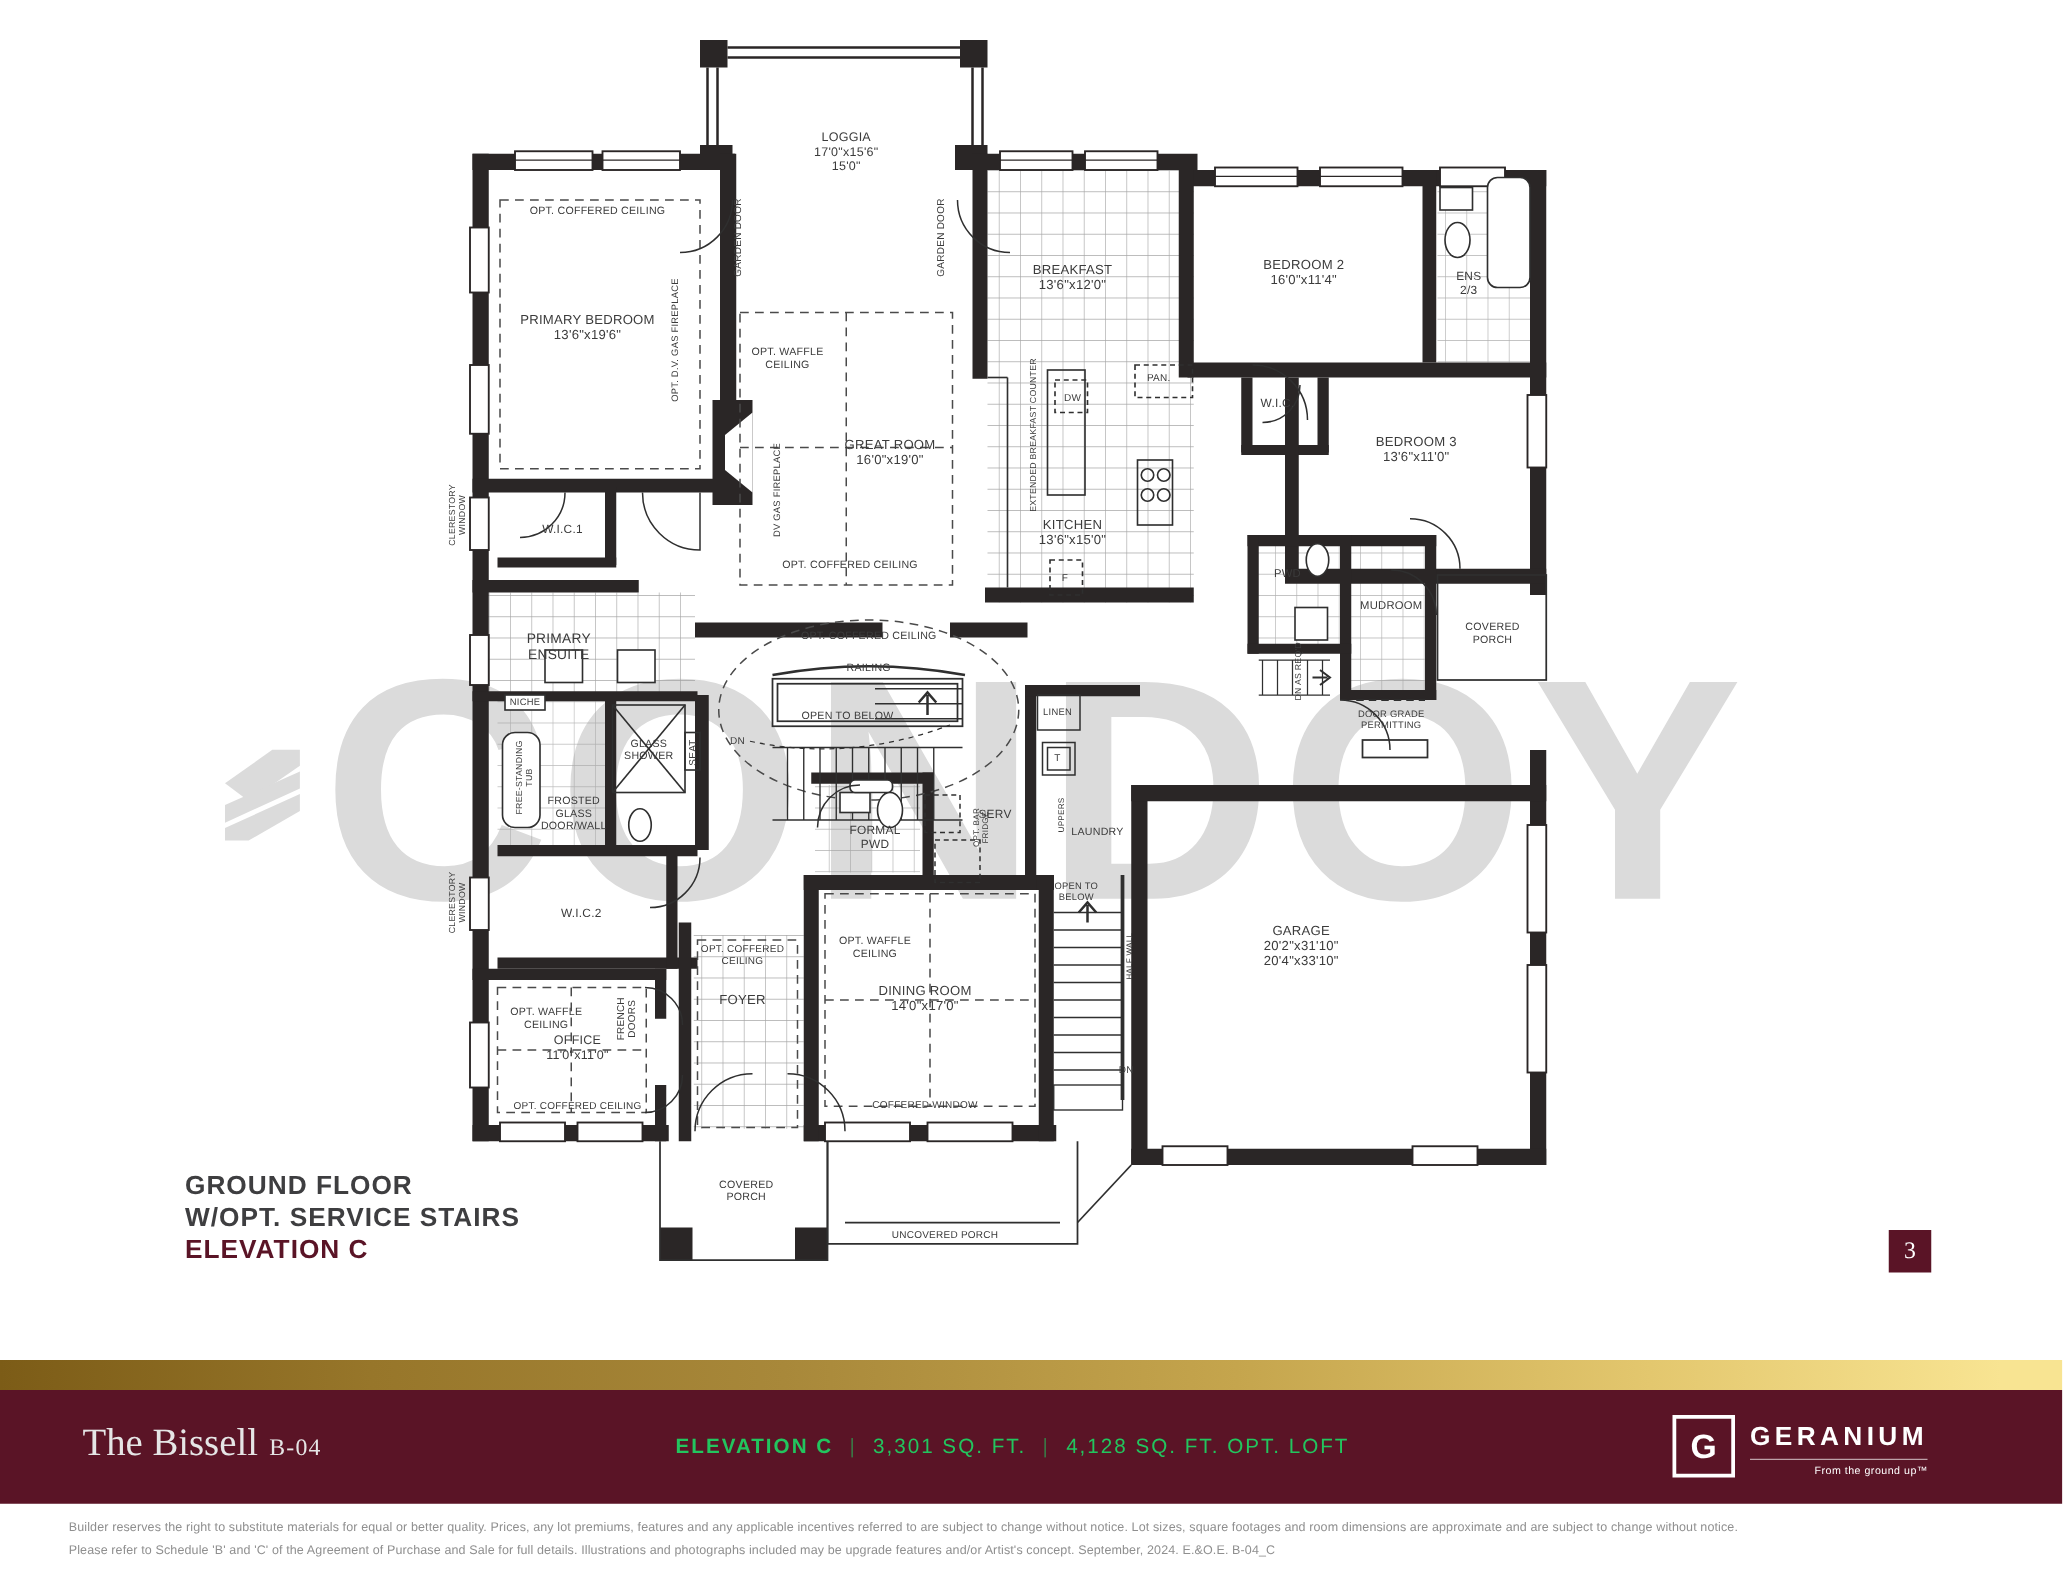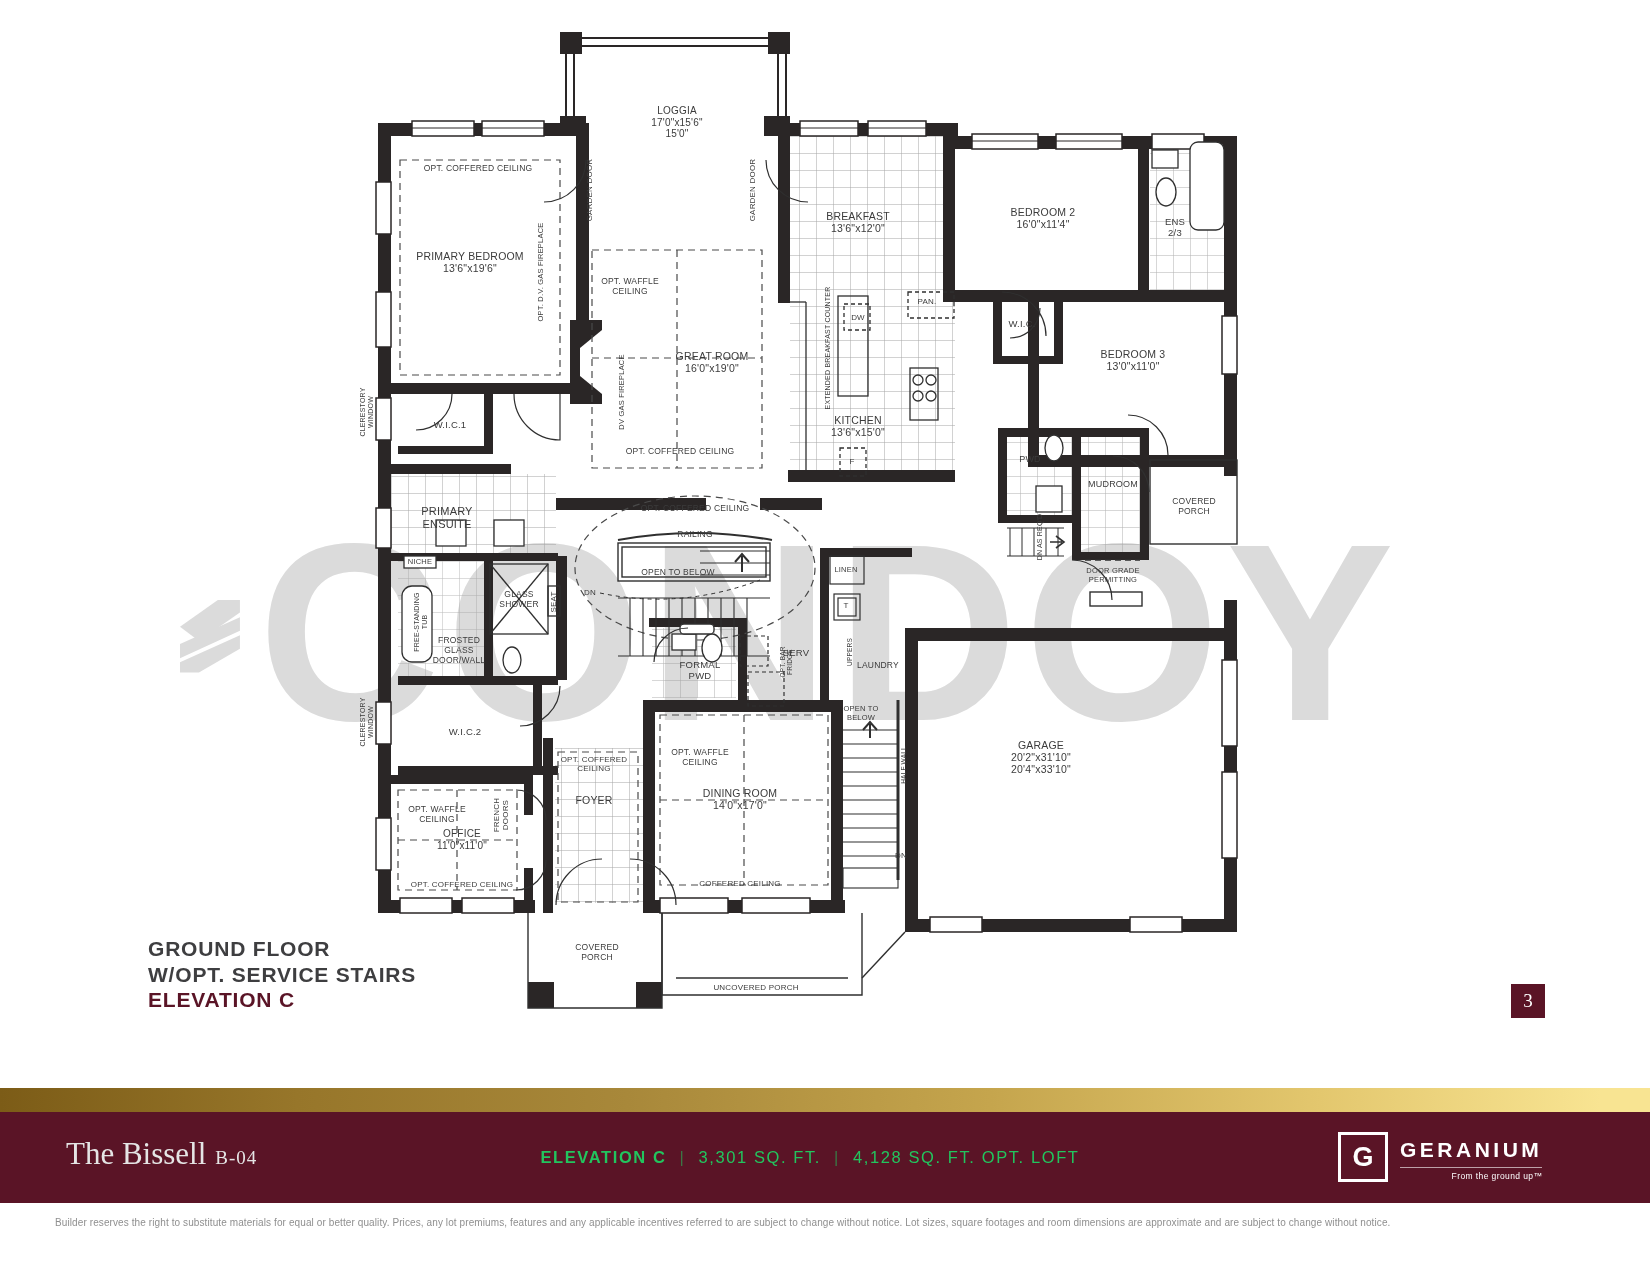--- a/index.html
+++ b/index.html
@@ -385,21 +385,21 @@
       <div class="plan-label" style="left: 927px; top: 302px; font-size: 8px; transform: translate(-50%, -50%);">PAN.</div>
       <div class="plan-label" style="left: 858px; top: 426px; font-size: 10.5px; transform: translate(-50%, -50%);">KITCHEN
 13'6"x15'0"</div>
       <div class="plan-label" style="left: 852px; top: 462px; font-size: 8px; transform: translate(-50%, -50%);">F</div>
       <div class="plan-label" style="left: 1043px; top: 218px; font-size: 10.5px; transform: translate(-50%, -50%);">BEDROOM 2
 16'0"x11'4"</div>
       <div class="plan-label" style="left: 1175px; top: 228px; font-size: 9.5px; transform: translate(-50%, -50%);">ENS
 2/3</div>
       <div class="plan-label" style="left: 1022px; top: 324px; font-size: 9.5px; transform: translate(-50%, -50%);">W.I.C.</div>
       <div class="plan-label" style="left: 1133px; top: 360px; font-size: 10.5px; transform: translate(-50%, -50%);">BEDROOM 3
-13'0"x11'0"</div>
+13'6"x11'0"</div>
       <div class="plan-label" style="left: 1030px; top: 459px; font-size: 9px; transform: translate(-50%, -50%);">PWD</div>
       <div class="plan-label" style="left: 1113px; top: 484px; font-size: 9px; transform: translate(-50%, -50%);">MUDROOM</div>
       <div class="plan-label" style="left: 1040px; top: 537px; font-size: 7px; transform: translate(-50%, -50%) rotate(-90deg);">DN AS REQ'D</div>
       <div class="plan-label" style="left: 1194px; top: 507px; font-size: 8.5px; transform: translate(-50%, -50%);">COVERED
 PORCH</div>
       <div class="plan-label" style="left: 1113px; top: 576px; font-size: 7.5px; transform: translate(-50%, -50%);">DOOR GRADE
 PERMITTING</div>
       <div class="plan-label" style="left: 695px; top: 509px; font-size: 8.5px; transform: translate(-50%, -50%);">OPT. COFFERED CEILING</div>
       <div class="plan-label" style="left: 695px; top: 535px; font-size: 8.5px; transform: translate(-50%, -50%);">RAILING</div>
       <div class="plan-label" style="left: 678px; top: 573px; font-size: 8.5px; transform: translate(-50%, -50%);">OPEN TO BELOW</div>
@@ -417,21 +417,21 @@
 BELOW</div>
       <div class="plan-label" style="left: 901px; top: 856px; font-size: 8px; transform: translate(-50%, -50%);">DN</div>
       <div class="plan-label" style="left: 904px; top: 765px; font-size: 6.5px; transform: translate(-50%, -50%) rotate(-90deg);">HALF WALL</div>
       <div class="plan-label" style="left: 1041px; top: 757px; font-size: 10.5px; transform: translate(-50%, -50%);">GARAGE
 20'2"x31'10"
 20'4"x33'10"</div>
       <div class="plan-label" style="left: 700px; top: 758px; font-size: 8.5px; transform: translate(-50%, -50%);">OPT. WAFFLE
 CEILING</div>
       <div class="plan-label" style="left: 740px; top: 799px; font-size: 10.5px; transform: translate(-50%, -50%);">DINING ROOM
 14'0"x17'0"</div>
-      <div class="plan-label" style="left: 740px; top: 884px; font-size: 8px; transform: translate(-50%, -50%);">COFFERED CEILING</div>
+      <div class="plan-label" style="left: 740px; top: 884px; font-size: 8px; transform: translate(-50%, -50%);">COFFERED WINDOW</div>
       <div class="plan-label" style="left: 597px; top: 953px; font-size: 8.5px; transform: translate(-50%, -50%);">COVERED
 PORCH</div>
       <div class="plan-label" style="left: 756px; top: 988px; font-size: 8px; transform: translate(-50%, -50%);">UNCOVERED PORCH</div>
     </div>
 
   <div id="title-block">
     <div id="title-line1">GROUND FLOOR</div>
     <div id="title-line2">W/OPT. SERVICE STAIRS</div>
     <div id="title-line3">ELEVATION C</div>
   </div>
@@ -452,15 +452,16 @@
       <div id="brand-box">G</div>
       <div id="brand-text">
         <div id="brand-name">GERANIUM</div>
         <div id="brand-tag">From the ground up™</div>
       </div>
     </div>
   </div>
 
   <div id="disclaimer">
     <div>Builder reserves the right to substitute materials for equal or better quality. Prices, any lot premiums, features and any applicable incentives referred to are subject to change without notice. Lot sizes, square footages and room dimensions are approximate and are subject to change without notice.</div>
+    <div>Please refer to Schedule 'B' and 'C' of the Agreement of Purchase and Sale for full details. Illustrations and photographs included may be upgrade features and/or Artist's concept. September, 2024. E.&amp;O.E. B-04_C</div>
   </div>
 
 </div>
 
 </body></html>

